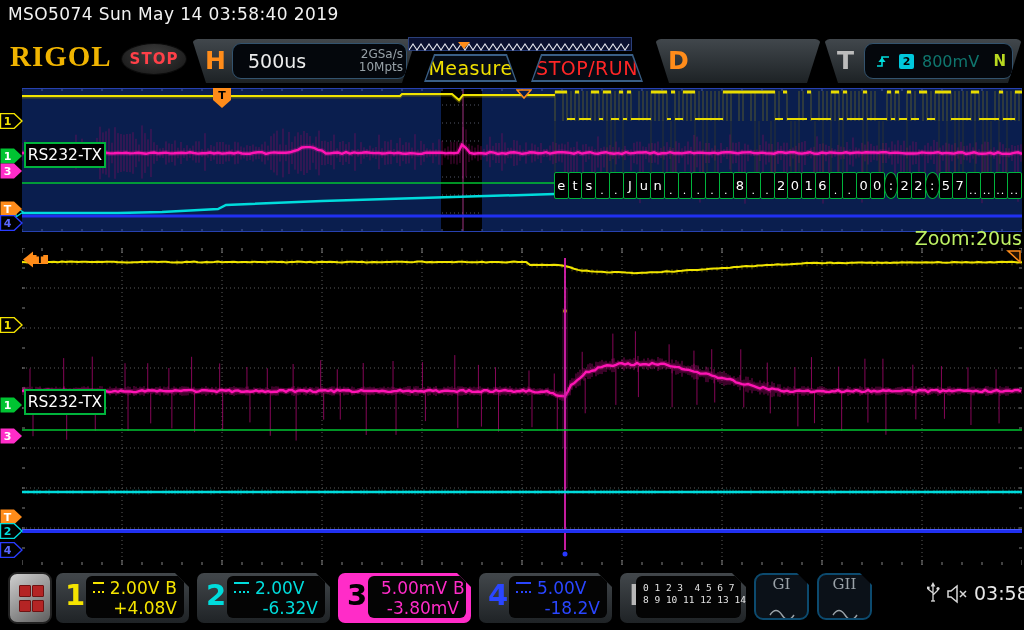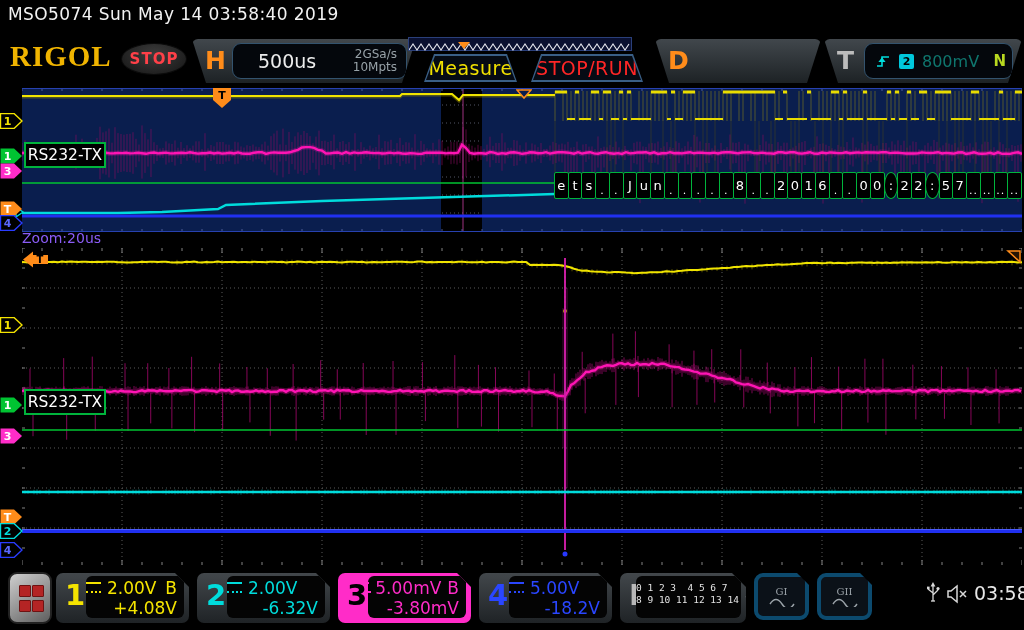--- a/index.html
+++ b/index.html
@@ -13,70 +13,70 @@
   .stop-pill{left:121px;top:15px;width:64px;height:30px;border-radius:50%;
         background:radial-gradient(ellipse at 50% 35%,#3d3d3d,#141414);
         display:flex;align-items:center;justify-content:center;color:#ff4048;
         font-weight:bold;font-size:15px;letter-spacing:1px;border:1px solid #0a0a0a;}
   .tb-group{background:linear-gradient(180deg,#41474c,#1d2225);
         clip-path:polygon(0 0,100% 0,calc(100% - 14px) 100%,14px 100%);border-radius:6px;}
   .tb-letter{position:absolute;left:13px;top:7px;font-size:25px;font-weight:bold;color:#ff8c1a;}
   .t-letter{color:#bcbcbc;}
   .tb-inner{position:absolute;left:40px;right:9px;top:4px;bottom:4px;background:#04070c;
         border:1px solid #33536e;border-radius:9px;display:flex;align-items:center;box-sizing:border-box;}
-  .tb-big{font-size:19px;color:#ececec;padding-left:25px;}
-  .h-right{margin-left:auto;text-align:right;padding-right:9px;font-size:12px;color:#98a2a8;line-height:13px;}
+  .tb-big{font-size:19px;color:#ececec;padding-left:15px;}
+  .h-right{margin-left:auto;text-align:right;padding-right:3px;font-size:12px;color:#98a2a8;line-height:13px;}
   .h-right span{display:block;}
   .d-val{font-size:19px;color:#d8d8d8;margin:0 auto;}
   .btn{clip-path:polygon(10px 0,calc(100% - 10px) 0,100% 100%,0 100%);background:#3a5f86;padding:2px;box-sizing:border-box;}
   .btn>div{width:100%;height:100%;clip-path:polygon(9px 0,calc(100% - 9px) 0,100% 100%,0 100%);
         background:#060b14;display:flex;align-items:center;justify-content:center;
         font-weight:normal;font-size:19px;letter-spacing:.5px;}
   .measure>div{color:#f0e000;}
   .stoprun>div{color:#ff2626;}
   .ovw{left:408px;top:9px;width:224px;height:14px;background:#0a1030;border:1px solid #2a3f7a;box-sizing:border-box;}
   .t-inner{padding-left:10px;gap:8px;}
   .trig-badge{width:15px;height:15px;background:#00c8dc;color:#000;font-size:11px;font-weight:bold;
         display:flex;align-items:center;justify-content:center;border-radius:2px;}
   .trig-level{color:#0f766e;font-size:16px;}
   .trig-mode{color:#b8d820;font-weight:bold;font-size:15px;margin-left:auto;padding-right:6px;}
   .main-win{left:22px;top:88px;width:1000px;height:142px;background:#0a1e4e;
         border-top:1px solid #2741b0;border-bottom:1px solid #2741b0;box-sizing:content-box;}
-  .zoom-label{left:22px;top:230px;width:1000px;height:18px;text-align:left;color:#8b5cf6;font-size:14px;line-height:17px;}
+  .zoom-label{left:22px;top:230px;width:1000px;height:18px;text-align:right;color:#bef264;font-size:19px;line-height:17px;}
   .zoom-win{left:22px;top:248px;width:1000px;height:317px;background:#000;}
   .rs-label{width:82px;height:26px;background:#000;border:2px solid #00b43c;color:#fff;
         font-size:15.5px;display:flex;align-items:center;justify-content:center;box-sizing:border-box;}
   .decode-row{left:555px;top:172px;width:467px;height:27px;display:flex;}
   .dc-box{flex:1;border:1px solid #00b43c;background:#000;color:#fff;font-size:13px;
         display:flex;align-items:center;justify-content:center;margin-left:-1px;border-radius:2px;box-sizing:border-box;}
   .dc-box.dot{align-items:flex-end;padding-bottom:1px;font-size:11px;letter-spacing:1px;}
   .dc-box.colon{border-radius:50%;}
   .statusbar{left:0;top:565px;width:1024px;height:65px;background:#000;}
   .menu-btn{left:8px;top:7px;width:40px;height:48px;border-radius:9px;border:2px solid #222;
         background:linear-gradient(145deg,#cfcfcf,#5e5e5e);display:flex;align-items:center;justify-content:center;}
   .menu-grid{display:grid;grid-template-columns:10px 10px;grid-gap:3px;}
   .menu-grid i{width:10px;height:10px;background:#b42424;border:1px solid #6e1212;border-radius:1px;}
   .ch-strip{left:56px;top:8px;height:50px;display:flex;gap:8px;}
   .ch{position:relative;width:133px;height:50px;background:linear-gradient(180deg,#42474b,#1f2326);
         border-radius:7px;clip-path:polygon(0 0,calc(100% - 14px) 0,100% 14px,100% 100%,0 100%);flex:none;}
   .ch.sel{background:#ff2cc8;}
   .ch-num{position:absolute;left:9px;top:5px;font-size:29px;font-weight:bold;}
   .ch-inner{position:absolute;left:30px;top:3px;right:5px;bottom:5px;background:#040404;
-        border-radius:6px;padding:1px 7px 0 0;box-sizing:border-box;font-size:17px;}
+        border-radius:6px;padding:1px 7px 0 7px;box-sizing:border-box;font-size:17px;}
   .r1{display:flex;align-items:center;gap:6px;height:21px;}
   .bw{margin-left:auto;}
   .r2{text-align:right;height:20px;line-height:20px;}
   .dc-icon{display:inline-block;width:15px;height:7px;border-top:2px solid currentColor;
         border-bottom:2px dotted currentColor;}
   .la-inner{font-family:"DejaVu Sans Mono","Liberation Mono",monospace;font-size:9.5px;color:#e4e4e4;
         line-height:12px;padding-top:6px;white-space:pre;letter-spacing:0;}
-  .gen{position:relative;width:55px;height:47px;background:#0b1118;border:4px solid #0c4a6e;border-radius:9px;
+  .gen{position:relative;width:55px;height:47px;background:#0b1118;border:2px solid #0c4a6e;border-radius:9px;
         clip-path:polygon(0 0,calc(100% - 12px) 0,100% 12px,100% 100%,0 100%);flex:none;
-        display:flex;flex-direction:column;align-items:center;justify-content:center;
-        color:#9aa2a8;font-family:"DejaVu Serif","Liberation Serif",serif;font-size:10px;box-sizing:border-box;}
+        display:flex;flex-direction:column;align-items:center;justify-content:space-between;
+        color:#9aa2a8;font-family:"DejaVu Serif","Liberation Serif",serif;font-size:15px;box-sizing:border-box;}
   .clock{left:974px;top:17px;font-size:19px;color:#e8e8e8;}
 </style>
 </head>
 <body>
 
 <div class="screen" id="screen">
 
   <div class="abs hdr">MSO5074  Sun May 14 03:58:40 2019</div>
 
   <div class="abs toolbar">

